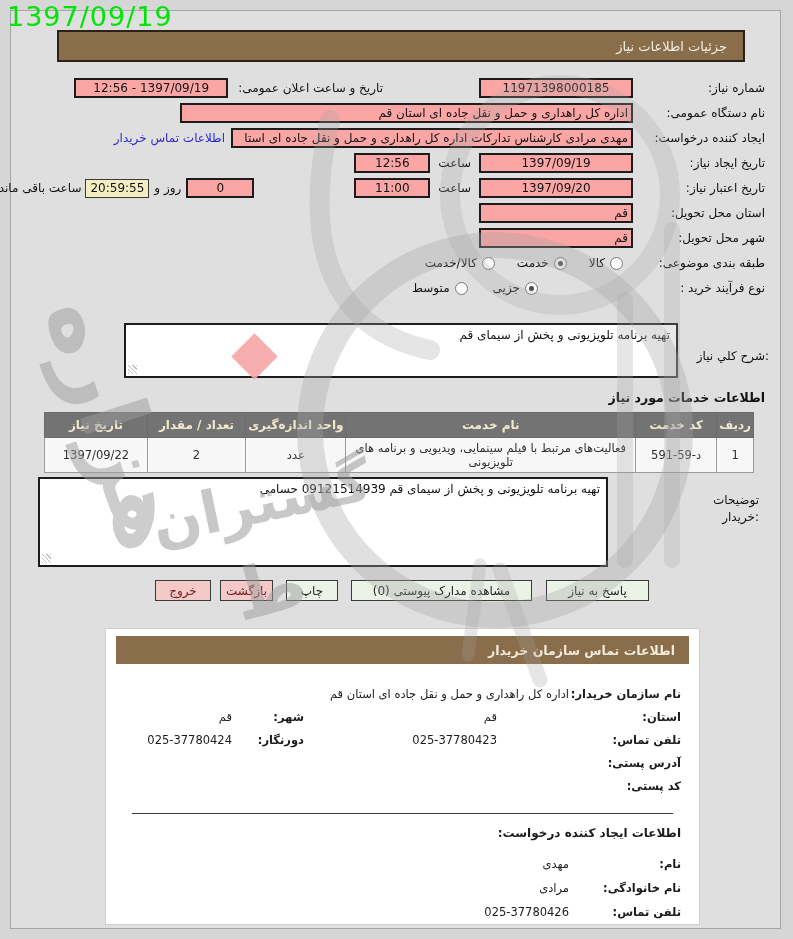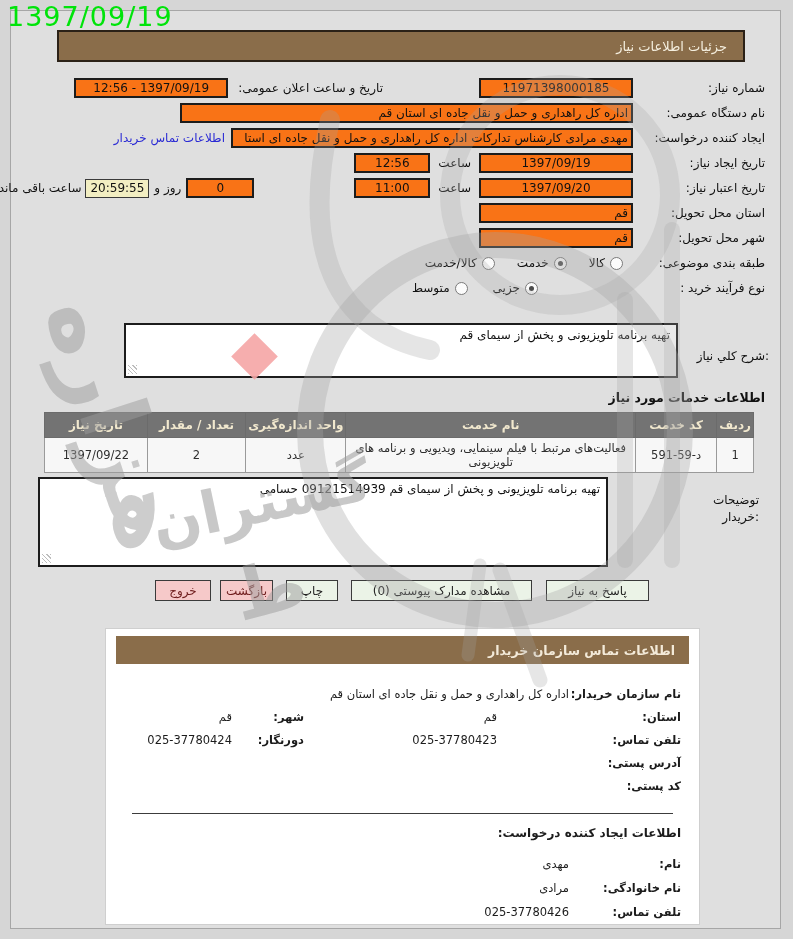--- a/index.html
+++ b/index.html
@@ -25,21 +25,21 @@
   .greendate{
     position:absolute;left:7px;top:1px;z-index:60;
     color:#00e40a;font-size:27px;letter-spacing:1px;white-space:nowrap;
   }
   
   .frow{position:absolute;right:28px;display:flex;direction:rtl;align-items:center;height:20px;}
   .lblcol{width:132px;font-size:12px;color:#111;white-space:nowrap;text-align:right;flex:none;}
   .lbl{font-size:12px;color:#111;white-space:nowrap;}
   .sp{flex:none;height:1px;}
   .ibox{
-    background:#f97316;border:2px solid #1c1c1c;height:16px;box-sizing:content-box;
+    background:#fca5a5;border:2px solid #1c1c1c;height:16px;box-sizing:content-box;
     font-size:12px;color:#111;display:flex;align-items:center;justify-content:center;
     padding:0 3px;flex:none;white-space:nowrap;overflow:hidden;
   }
   .ibox.start{justify-content:flex-start;}
   .yellowbox{
     background:#f2eec2;border:1px solid #3a3a3a;height:17px;box-sizing:content-box;
     font-size:12px;color:#111;display:flex;align-items:center;justify-content:center;
     padding:0 4px;flex:none;
   }
   .link{color:#2a2ad4;font-size:12px;white-space:nowrap;cursor:pointer;}

